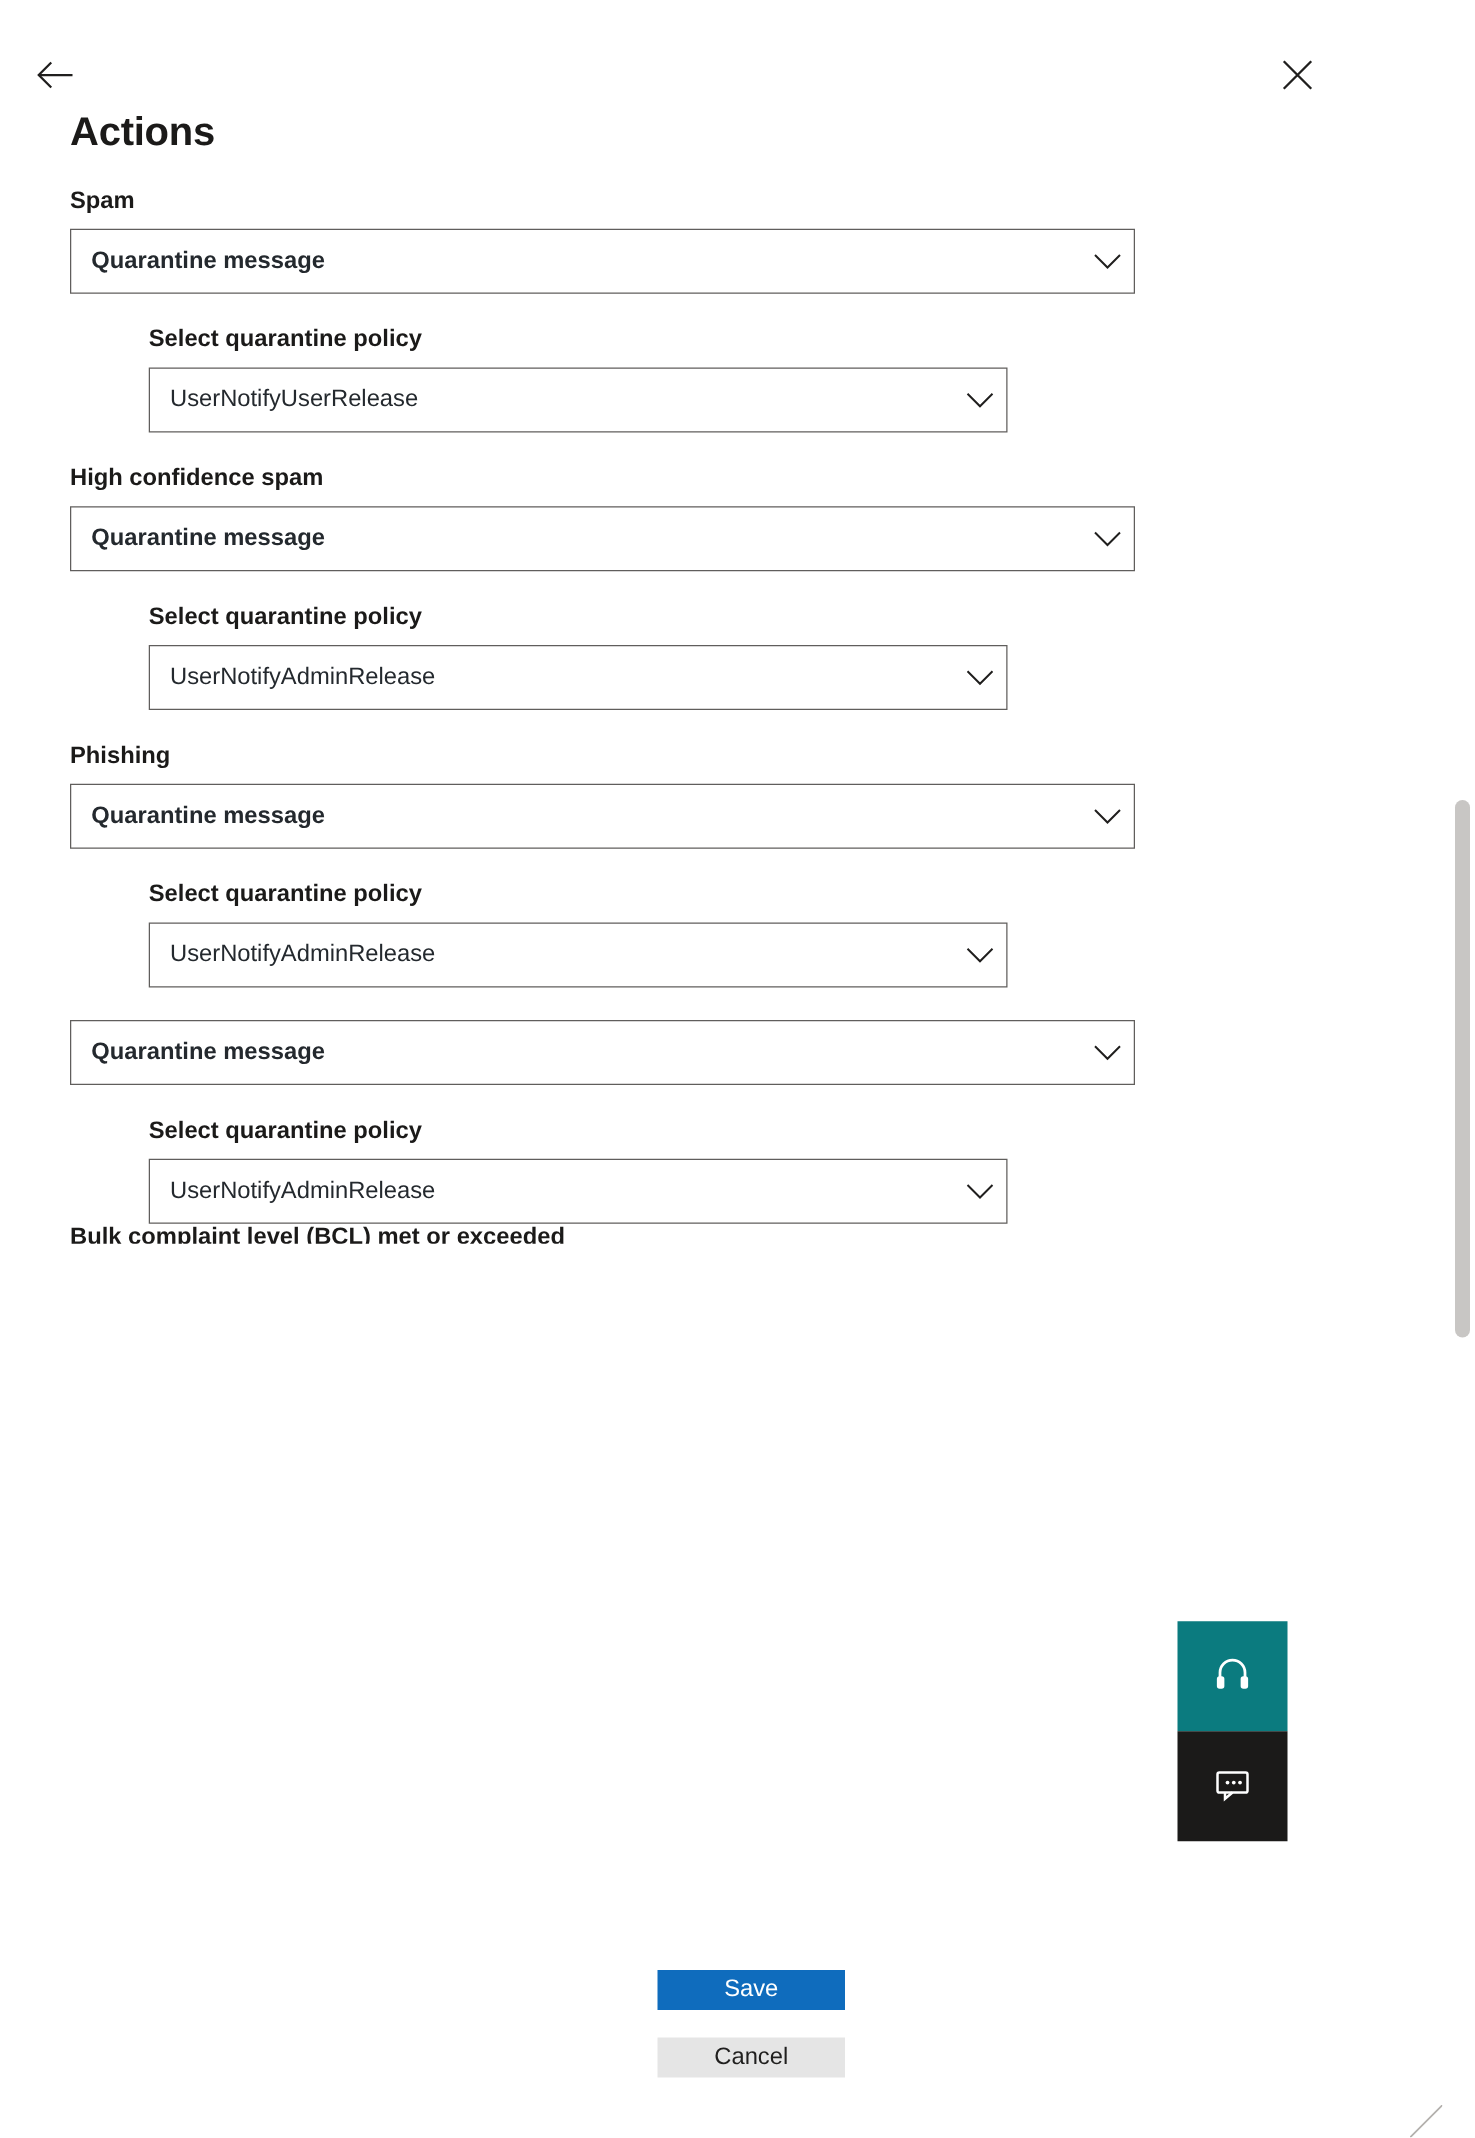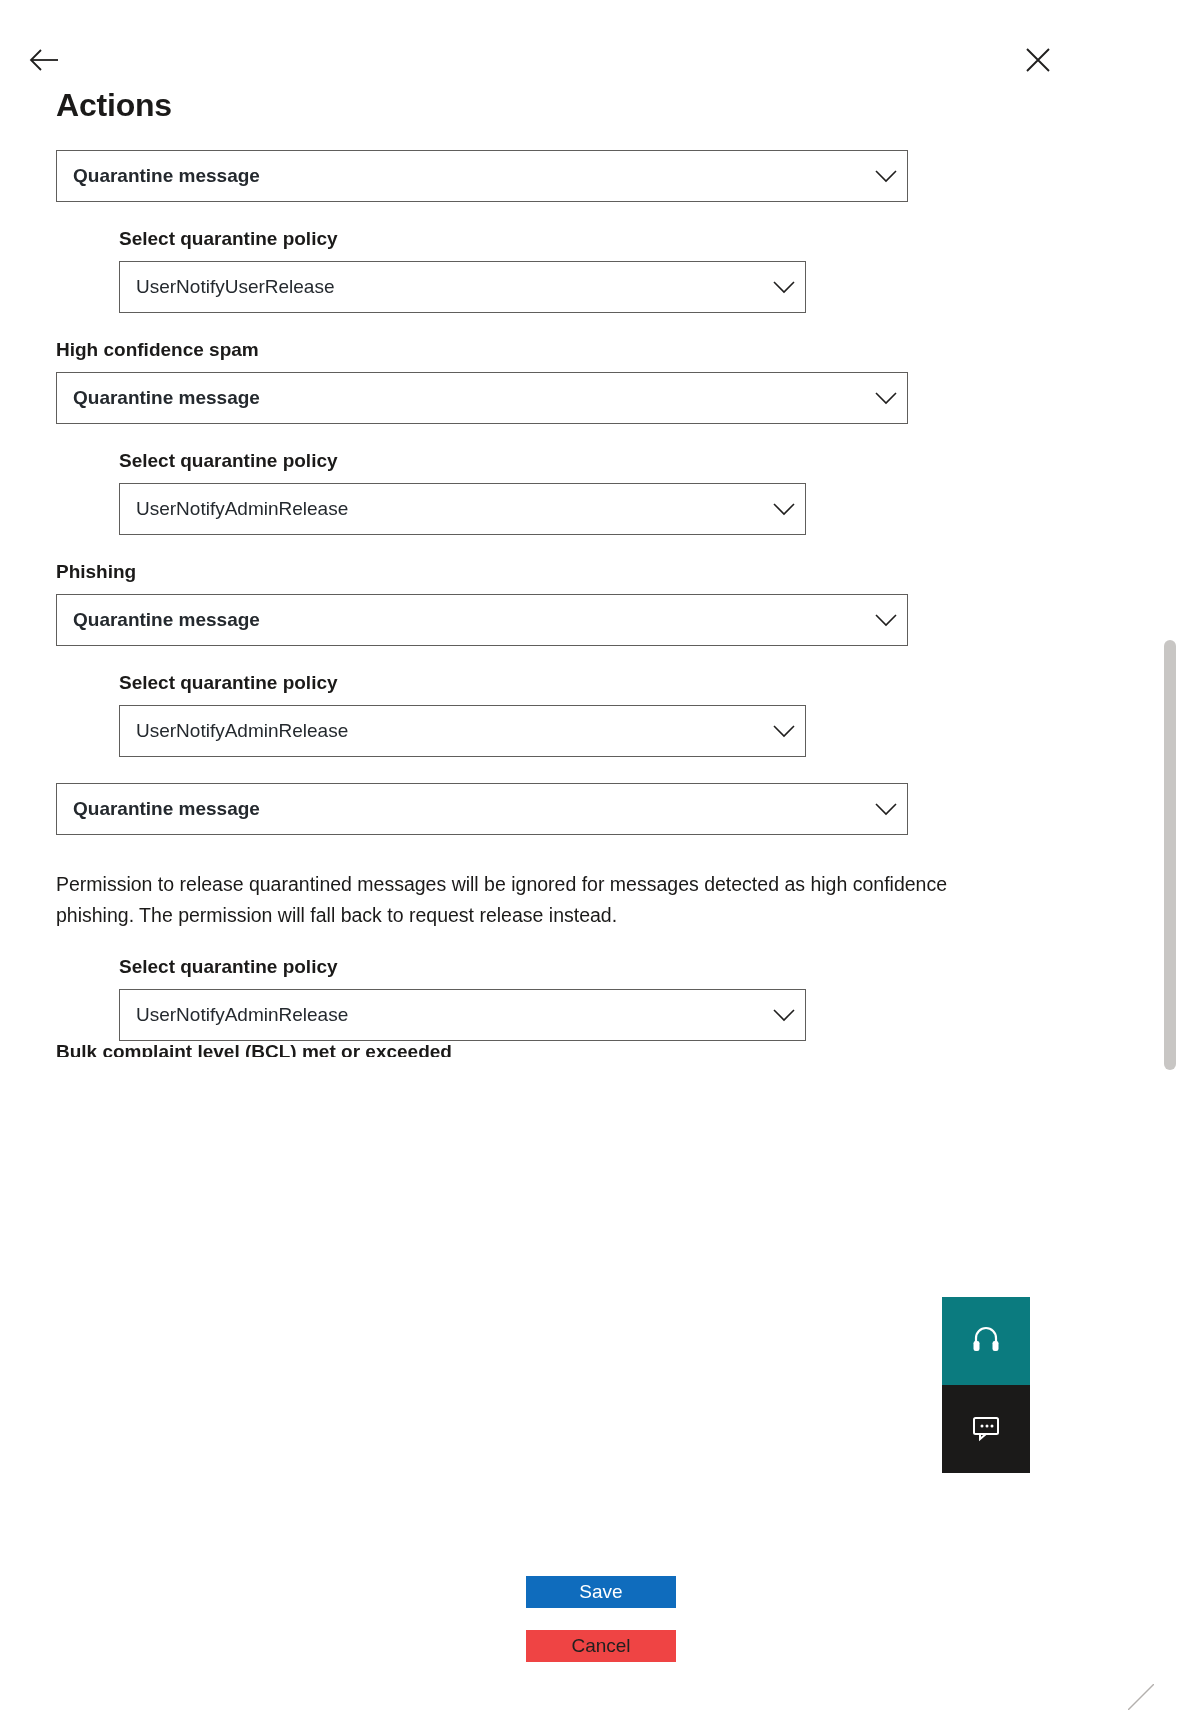--- a/index.html
+++ b/index.html
@@ -154,21 +154,21 @@
     font-size: 19px;
     font-family: "Liberation Sans", sans-serif;
     border: none;
     cursor: pointer;
   }
   .btn-primary {
     background: #0f6cbd;
     color: #ffffff;
   }
   .btn-secondary {
-    background: #ef4444;
+    background: #e5e5e5;
     color: #201f1e;
   }
   .help-stack {
     position: absolute;
     right: 130px;
     top: 1297px;
     width: 88px;
   }
   .help-btn {
     width: 88px;
@@ -235,20 +235,21 @@
         </svg>
       </span>
     </div>
   </div>
 
   <div class="content">
 
     <h1 class="page-title">Actions</h1>
 
     <div class="field-group">
+      <label class="field-label">Spam</label>
       <div class="dropdown wide">
         <span class="value">Quarantine message</span>
         <span class="chev">
           <svg width="22" height="14" viewBox="0 0 22 14">
               <path d="M1 2 L11 12 L21 2" fill="none" stroke="#201f1e" stroke-width="1.6"></path>
             </svg>
         </span>
       </div>
     </div>
 
@@ -316,21 +317,20 @@
       <div class="dropdown wide">
         <span class="value">Quarantine message</span>
         <span class="chev">
           <svg width="22" height="14" viewBox="0 0 22 14">
               <path d="M1 2 L11 12 L21 2" fill="none" stroke="#201f1e" stroke-width="1.6"></path>
             </svg>
         </span>
       </div>
     </div>
 
-    <div class="note">Permission to release quarantined messages will be ignored for messages detected as high confidence phishing. The permission will fall back to request release instead.</div>
 
     <div class="field-group indent">
       <label class="field-label">Select quarantine policy</label>
       <div class="dropdown narrow">
         <span class="value">UserNotifyAdminRelease</span>
         <span class="chev">
           <svg width="22" height="14" viewBox="0 0 22 14">
               <path d="M1 2 L11 12 L21 2" fill="none" stroke="#201f1e" stroke-width="1.6"></path>
             </svg>
         </span>

